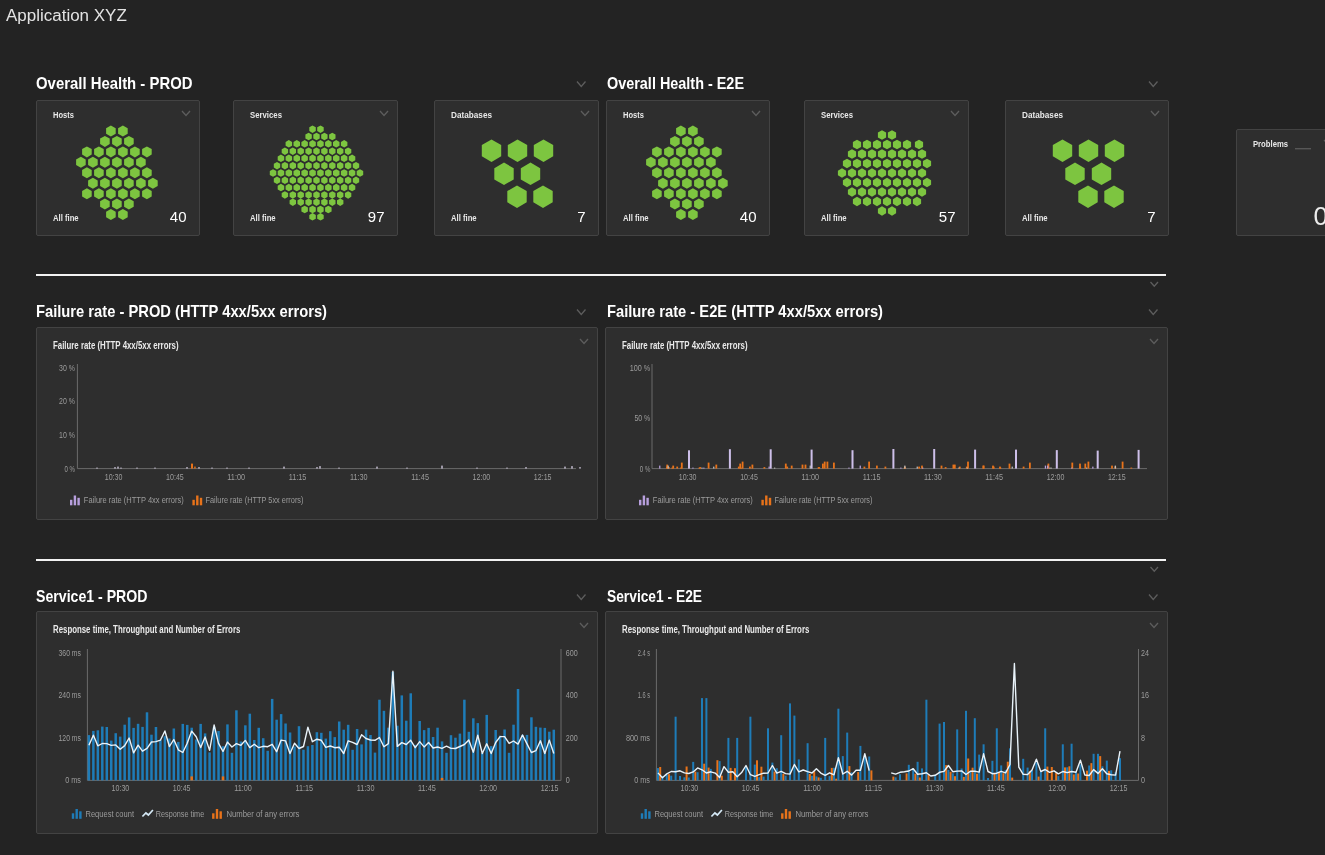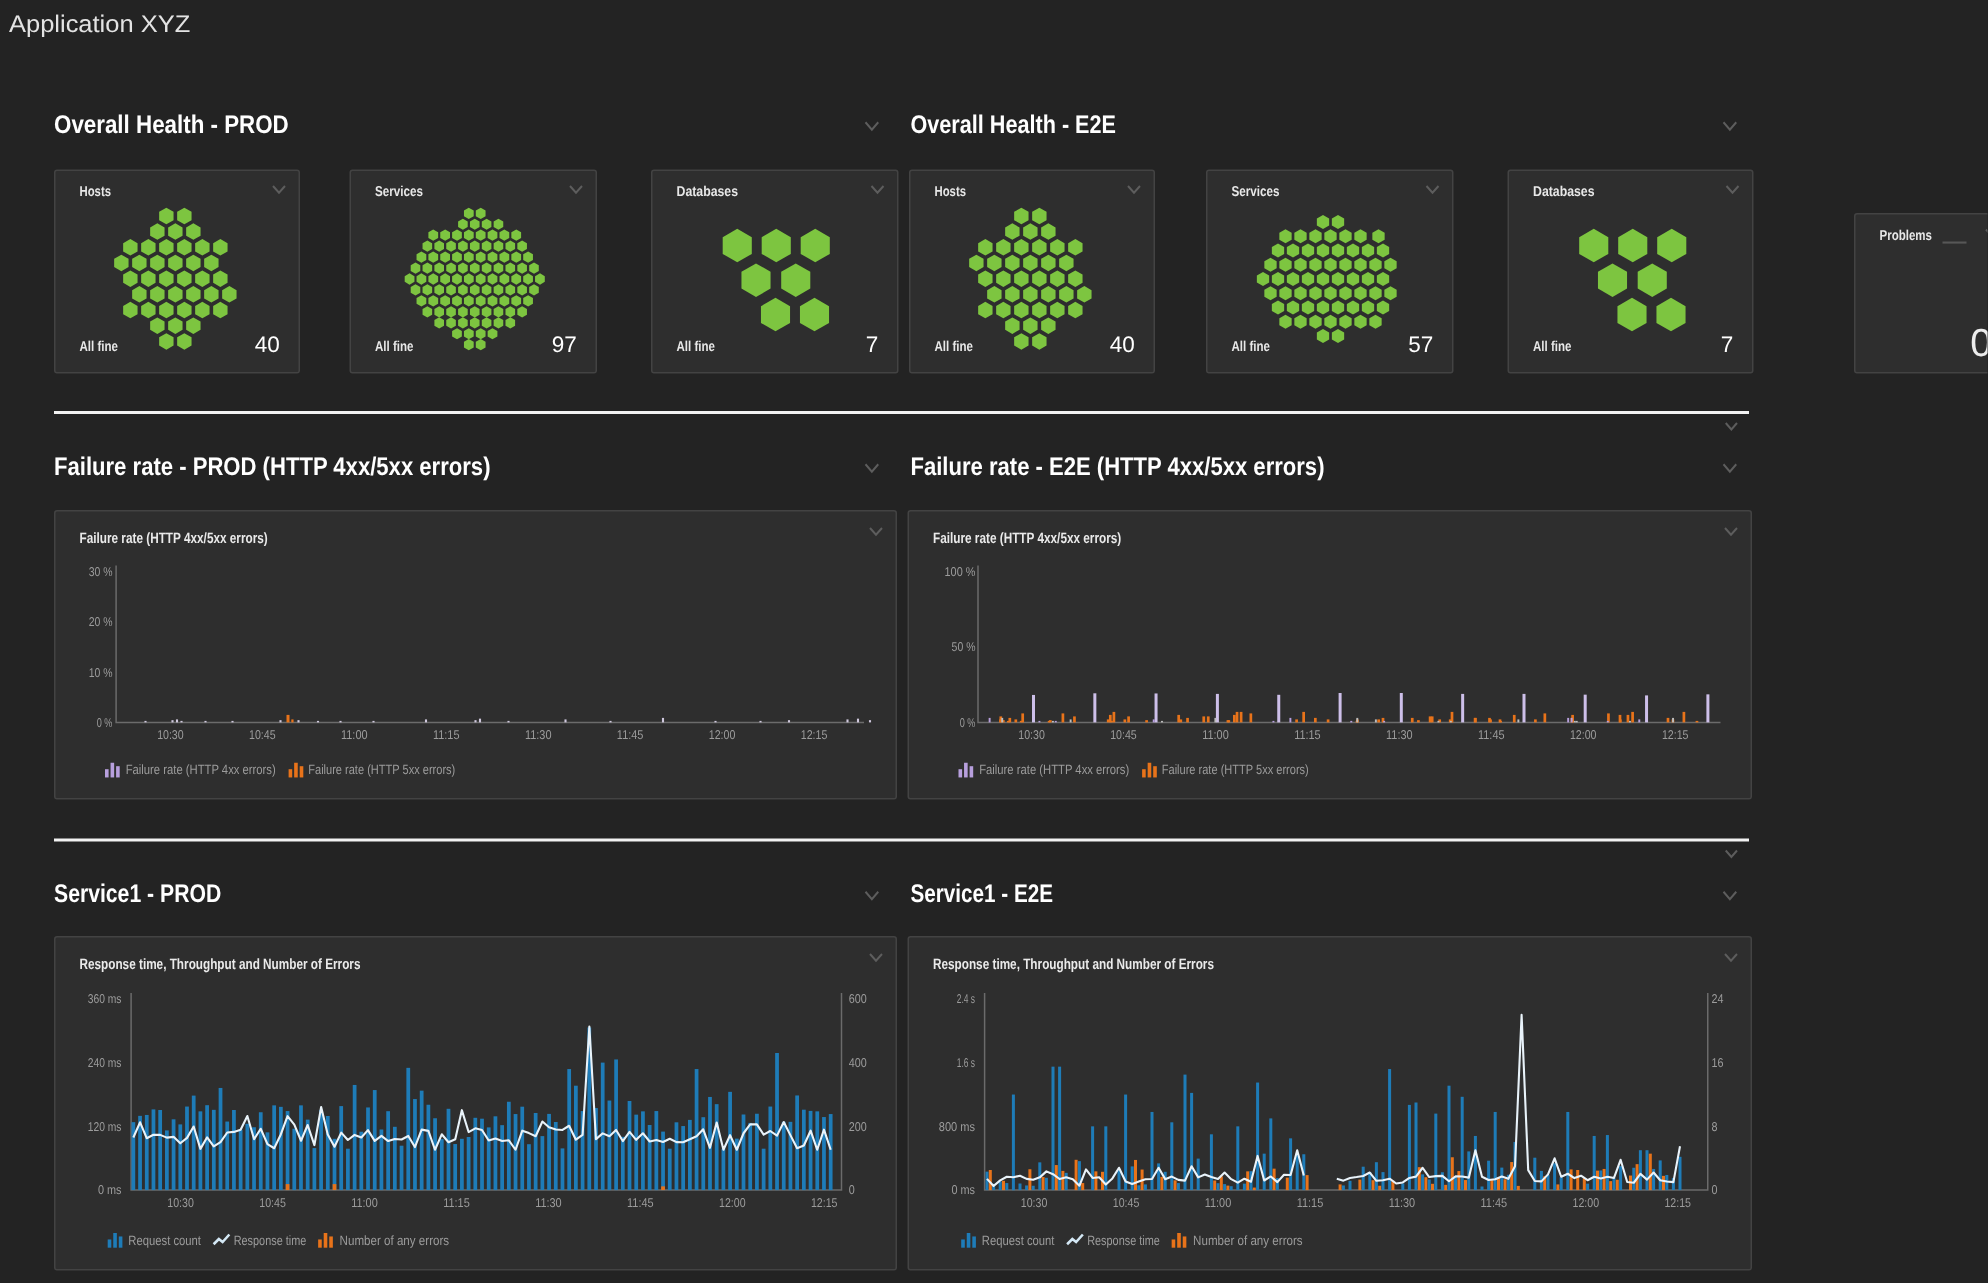--- a/index.html
+++ b/index.html
@@ -1,16 +1,16 @@
 <!DOCTYPE html>
 <html><head><meta charset="utf-8"><style>
 * { margin:0; padding:0; box-sizing:border-box; }
 html { background:#232323; }
 body { width:1325px; height:855px; background:#232323; font-family:"Liberation Sans", sans-serif; overflow:hidden; position:relative; }
-.tile { position:absolute; background:#2e2e2e; border:1px solid #434343; border-radius:2px;margin-top:13px; }
+.tile { position:absolute; background:#2e2e2e; border:1px solid #434343; border-radius:2px; }
 </style></head><body>
 <svg width="1325" height="855" style="position:absolute;left:0;top:0">
     <text x="6" y="21" font-family="&quot;Liberation Sans&quot;, sans-serif" font-size="16" fill="#e3e3e3" text-anchor="start" font-weight="normal" textLength="120.8" lengthAdjust="spacingAndGlyphs">Application XYZ</text>
     <text x="36" y="88.5" font-family="&quot;Liberation Sans&quot;, sans-serif" font-size="17" fill="#ffffff" text-anchor="start" font-weight="bold" textLength="156.5" lengthAdjust="spacingAndGlyphs">Overall Health - PROD</text>
     <path d="M577 81.5 l4.25 5 l4.25 -5" fill="none" stroke="#5d5d5d" stroke-width="1.3"></path>
     <text x="607" y="88.5" font-family="&quot;Liberation Sans&quot;, sans-serif" font-size="17" fill="#ffffff" text-anchor="start" font-weight="bold" textLength="137" lengthAdjust="spacingAndGlyphs">Overall Health - E2E</text>
     <path d="M1149 81.5 l4.25 5 l4.25 -5" fill="none" stroke="#5d5d5d" stroke-width="1.3"></path>
     <rect x="36" y="274" width="1130" height="2" fill="#f2f2f2"></rect>
     <path d="M1150.5 282 l3.75 4.3 l3.75 -4.3" fill="none" stroke="#5d5d5d" stroke-width="1.3"></path>
     <text x="36" y="316.5" font-family="&quot;Liberation Sans&quot;, sans-serif" font-size="17" fill="#ffffff" text-anchor="start" font-weight="bold" textLength="291" lengthAdjust="spacingAndGlyphs">Failure rate - PROD (HTTP 4xx/5xx errors)</text>

